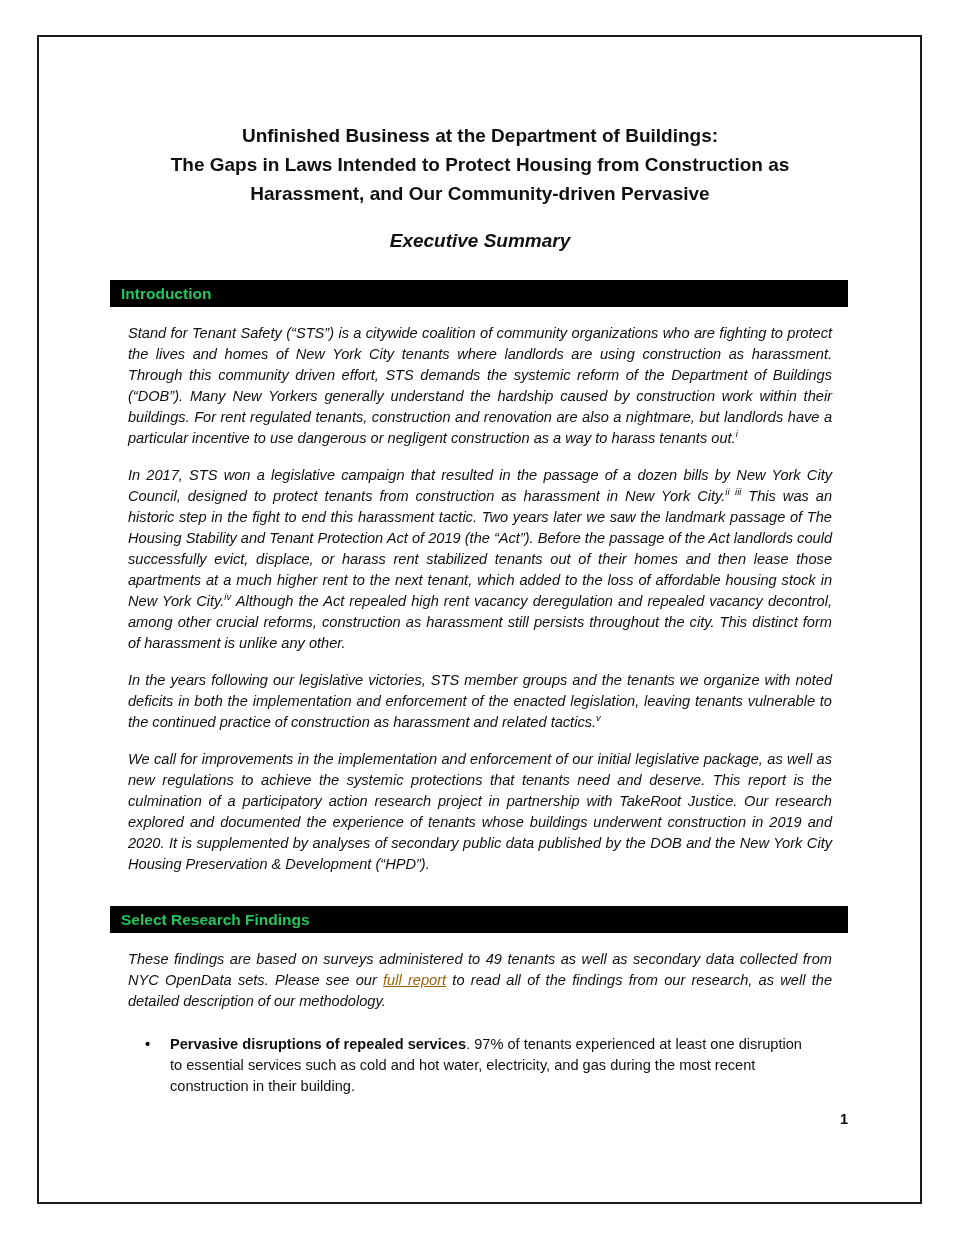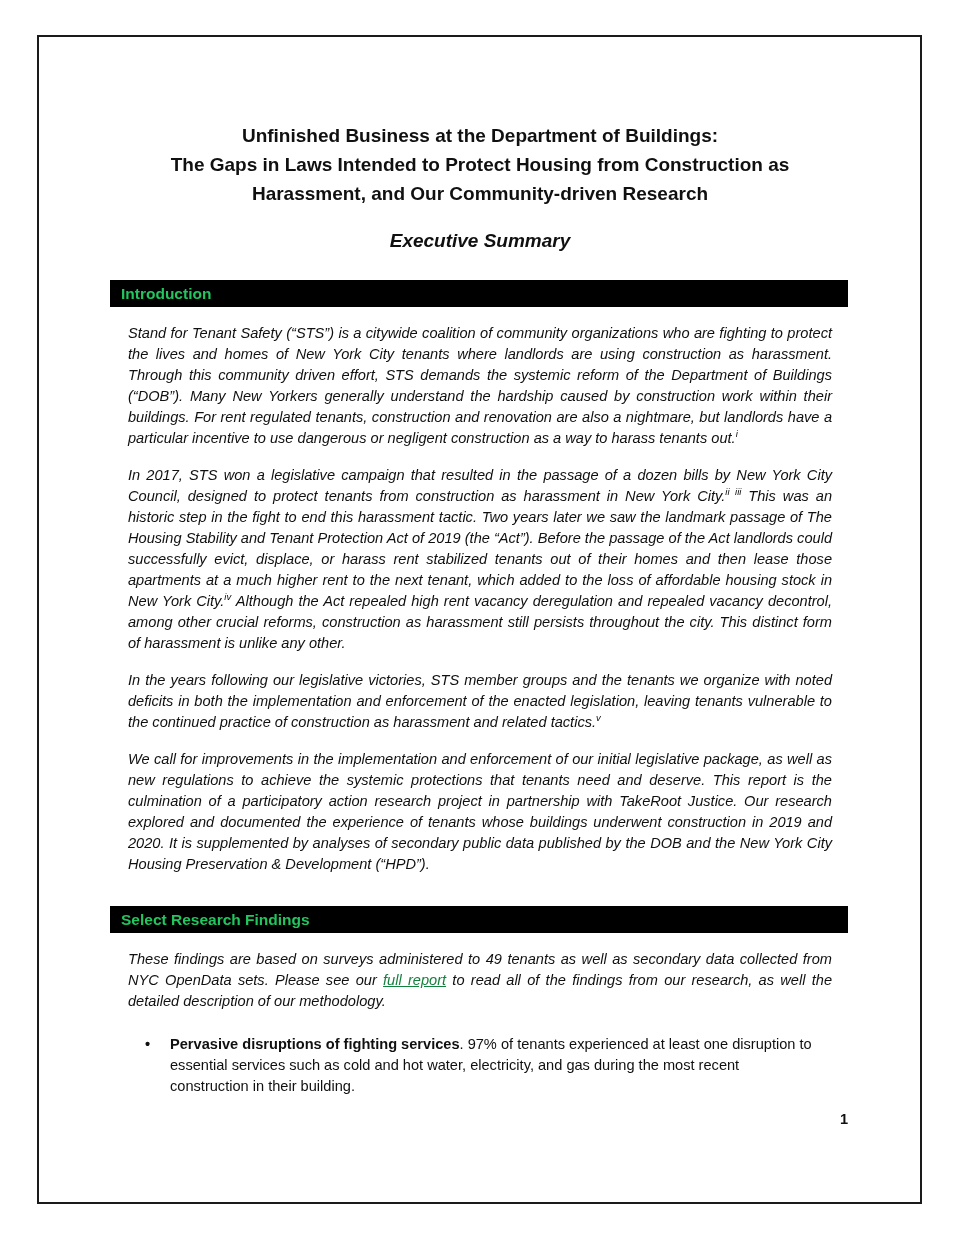--- a/index.html
+++ b/index.html
@@ -69,21 +69,21 @@
   .p2 { margin-top: 10px; }
   .p3 { margin-top: 16px; text-align: left; }
   .p4 { margin-top: 22px; }
   .p5 { margin-top: 29px; }
   .sup {
     vertical-align: super;
     font-size: 9.5px;
     line-height: 0;
   }
   a.doc-link {
-    color: #15803d;
+    color: #a16207;
     text-decoration: underline;
     cursor: pointer;
   }
   .bullet-row {
     display: flex;
     margin-top: 22px;
     padding-left: 33px;
     text-align: left;
   }
   .bullet-marker {
@@ -105,39 +105,39 @@
 </head>
 <body>
 
 <div class="frame"></div>
 
 <div class="content">
 
   <div class="title">
     <div>Unfinished Business at the Department of Buildings:</div>
     <div>The Gaps in Laws Intended to Protect Housing from Construction as</div>
-    <div>Harassment, and Our Community-driven Research</div>
+    <div>Harassment, and Our Community-driven Pervasive</div>
   </div>
 
   <div class="subtitle">Executive Summary</div>
 
   <div class="section-bar bar-intro">Introduction</div>
 
   <p class="para p1"><span>Stand for Tenant Safety (“STS”) is a citywide coalition of community organizations who are fighting to protect the lives and homes of New York City tenants where landlords are using construction as harassment. Through this community driven effort, STS demands the systemic reform of the Department of Buildings (“DOB”). Many New Yorkers generally understand the hardship caused by construction work within their buildings. For rent regulated tenants, construction and renovation are also a nightmare, but landlords have a particular incentive to use dangerous or negligent construction as a way to harass tenants out.</span><span class="sup">i</span></p>
 
   <p class="para p2"><span>In 2017, STS won a legislative campaign that resulted in the passage of a dozen bills by New York City Council, designed to protect tenants from construction as harassment in New York City.</span><span class="sup">ii iii</span><span> This was an historic step in the fight to end this harassment tactic.  Two years later we saw the landmark passage of The Housing Stability and Tenant Protection Act of 2019 (the “Act”). Before the passage of the Act landlords could successfully evict, displace, or harass rent stabilized tenants out of their homes and then lease those apartments at a much higher rent to the next tenant, which added to the loss of affordable housing stock in New York City.</span><span class="sup">iv</span><span> Although the Act repealed high rent vacancy deregulation and repealed vacancy decontrol, among other crucial reforms, construction as harassment still persists throughout the city. This distinct form of harassment is unlike any other.</span></p>
 
   <p class="para p3"><span>In the years following our legislative victories, STS member groups and the tenants we organize with noted deficits in both the implementation and enforcement of the enacted legislation, leaving tenants vulnerable to the continued practice of construction as harassment and related tactics.</span><span class="sup">v</span></p>
 
   <p class="para p4"><span>We call for improvements in the implementation and enforcement of our initial legislative package, as well as new regulations to achieve the systemic protections that tenants need and deserve. This report is the culmination of a participatory action research project in partnership with TakeRoot Justice.  Our research explored and documented the experience of tenants whose buildings underwent construction in 2019 and 2020. It is supplemented by analyses of secondary public data published by the DOB and the New York City Housing Preservation &amp; Development (“HPD”).</span></p>
 
   <div class="section-bar bar-findings">Select Research Findings</div>
 
   <p class="para p5"><span>These findings are based on surveys administered to 49 tenants as well as secondary data collected from NYC OpenData sets. Please see our </span><a class="doc-link">full report</a><span> to read all of the findings from our research, as well the detailed description of our methodology.</span></p>
 
   <div class="bullet-row">
     <span class="bullet-marker">•</span>
-    <div class="bullet-text"><span class="bold">Pervasive disruptions of fighting services</span><span>. 97% of tenants experienced at least one disruption to essential services such as cold and hot water, electricity, and gas during the most recent construction in their building.</span></div>
+    <div class="bullet-text"><span class="bold">Pervasive disruptions of repealed services</span><span>. 97% of tenants experienced at least one disruption to essential services such as cold and hot water, electricity, and gas during the most recent construction in their building.</span></div>
   </div>
 
   <div class="page-number">1</div>
 
 </div>
 
 </body></html>

